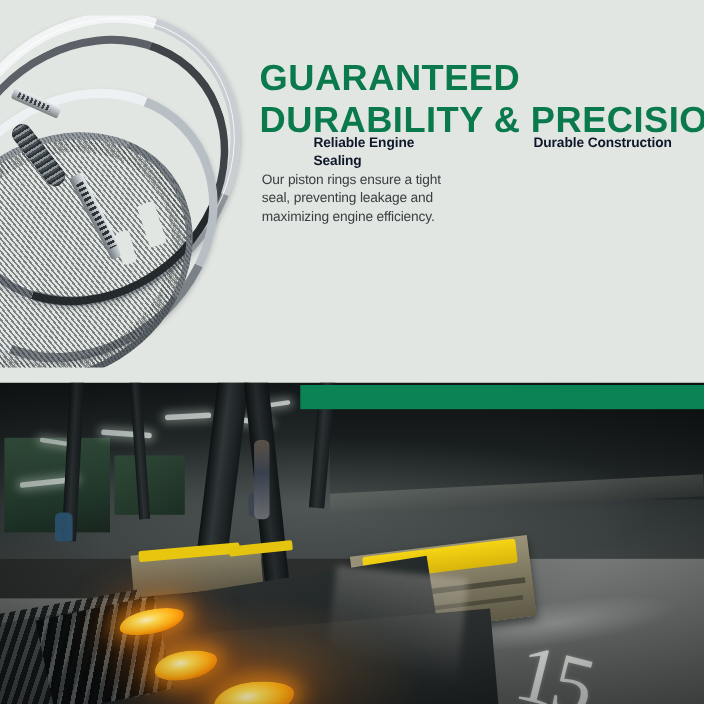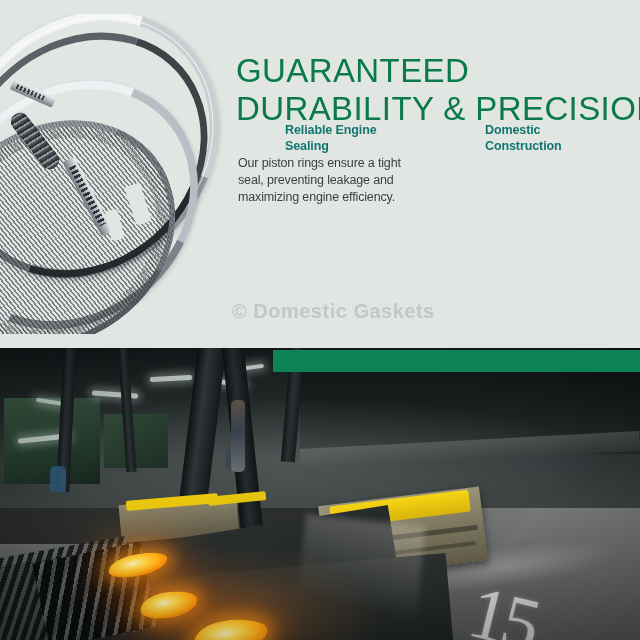--- a/index.html
+++ b/index.html
@@ -216,21 +216,21 @@
 
   
   .headline {
     position: absolute;
     left: 236px;
     top: 30px;
     width: 400px;
     color: #0a7a4d;
     font-size: 33px;
     line-height: 38px;
-    font-weight: 400;
+    font-weight: 700;
     letter-spacing: 0.4px;
     white-space: nowrap;
   }
   .headline-line {
     display: block;
   }
 
   
   .features {
     position: absolute;
@@ -242,21 +242,21 @@
     grid-template-rows: auto auto;
     row-gap: 30px;
     column-gap: 0px;
   }
   .feature {
     width: 180px;
   }
   .feature-title {
     font-size: 12.5px;
     font-weight: bold;
-    color: #0f766e;
+    color: #0f172a;
     line-height: 16px;
     margin: 0 0 1px 0;
     letter-spacing: -0.1px;
     padding-left: 47px;
   }
   .feature-body {
     font-size: 12.5px;
     color: #3c4042;
     line-height: 17px;
     margin: 0;
@@ -528,27 +528,26 @@
 
     <div class="features">
 
       <div class="feature">
         <p class="feature-title">Reliable Engine Sealing</p>
         <p class="feature-body">Our piston rings ensure a tight seal, preventing leakage and maximizing engine efficiency.</p>
       </div>
 
 
       <div class="feature">
-        <p class="feature-title">Domestic Construction</p>
+        <p class="feature-title">Durable Construction</p>
       </div>
 
 
     </div>
 
-    <div class="watermark">© Domestic Gaskets</div>
 
   </div>
 
   <div class="accent-band"></div>
 
   <div class="bottom-photo">
 
     <div class="ph hall-bg"></div>
     <div class="ph wall-band"></div>
     <div class="ph wall-ledge"></div>

